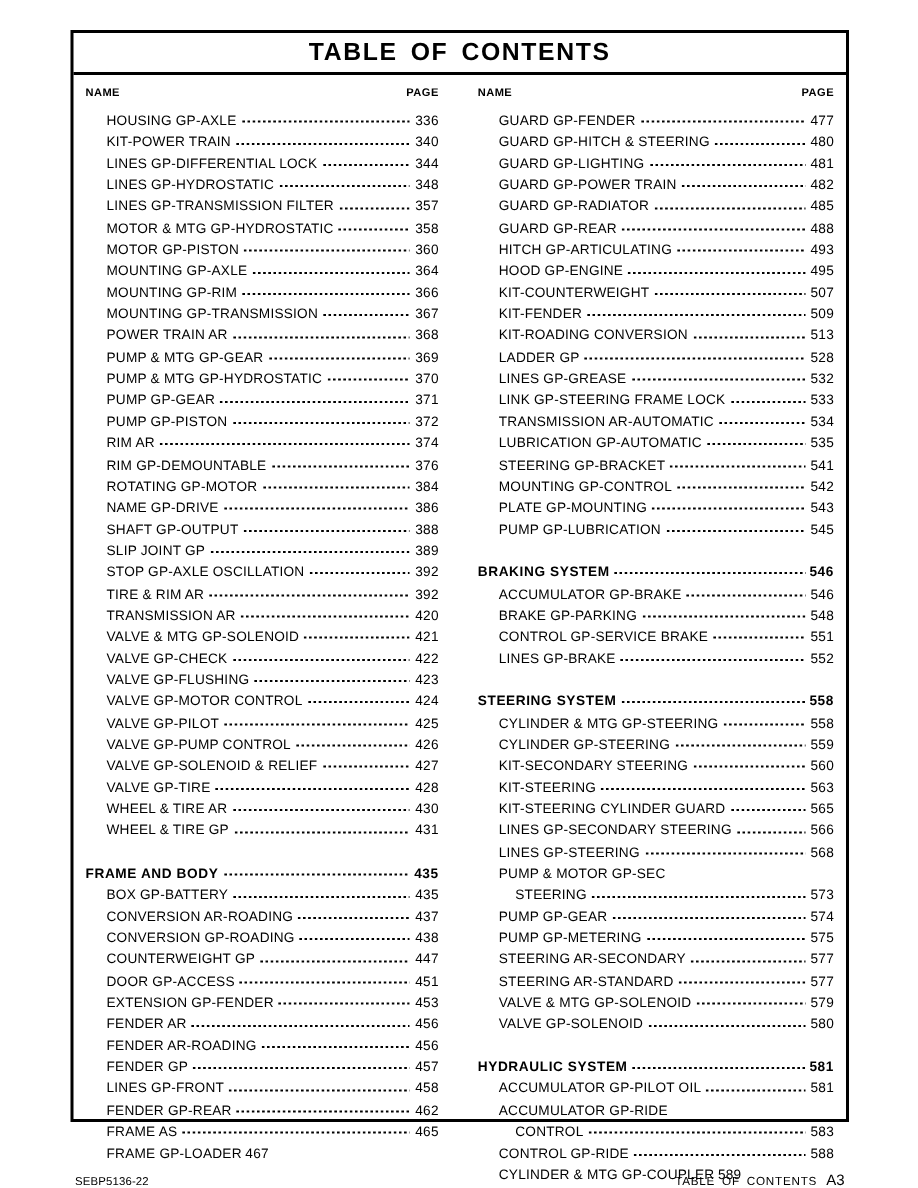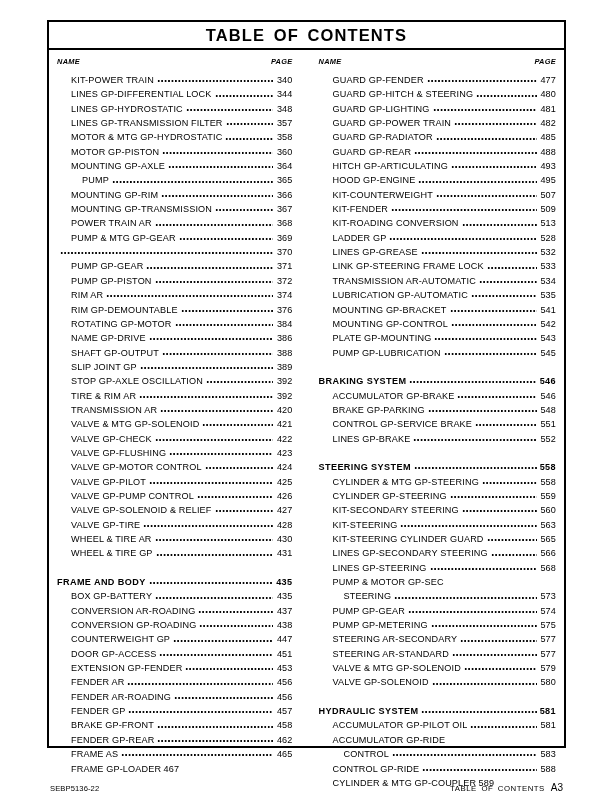--- a/index.html
+++ b/index.html
@@ -53,21 +53,20 @@
     display: flex;
     justify-content: space-between;
     box-sizing: border-box;
   }
   .col-head .head-col.left { padding-right: 14px; }
   .col-head .head-col.right { padding-left: 12px; }
   .col-head span {
     font-size: 7.4px;
     font-weight: bold;
     letter-spacing: 0.3px;
-    font-style: italic;
   }
 
   .body-cols {
     display: flex;
     flex: 1 1 auto;
     padding: 4px 8px 0 8px;
     box-sizing: border-box;
   }
   .toc-col {
     width: 50%;
@@ -158,20 +157,25 @@
     </div>
     <div class="head-col right">
       <span>NAME</span>
       <span>PAGE</span>
     </div>
   </div>
 
   <div class="body-cols">
     <div class="toc-col left" id="col-left">
         <div class="entry">
+          <span class="name">HOUSING GP-AXLE</span>
+          <span class="leader"></span>
+          <span class="page-no">336</span>
+        </div>
+        <div class="entry">
           <span class="name">KIT-POWER TRAIN</span>
           <span class="leader"></span>
           <span class="page-no">340</span>
         </div>
         <div class="entry">
           <span class="name">LINES GP-DIFFERENTIAL LOCK</span>
           <span class="leader"></span>
           <span class="page-no">344</span>
         </div>
         <div class="entry">
@@ -192,25 +196,20 @@
         <div class="entry">
           <span class="name">MOTOR GP-PISTON</span>
           <span class="leader"></span>
           <span class="page-no">360</span>
         </div>
         <div class="entry">
           <span class="name">MOUNTING GP-AXLE</span>
           <span class="leader"></span>
           <span class="page-no">364</span>
         </div>
-        <div class="entry cont">
-          <span class="name">PUMP</span>
-          <span class="leader"></span>
-          <span class="page-no">365</span>
-        </div>
         <div class="entry">
           <span class="name">MOUNTING GP-RIM</span>
           <span class="leader"></span>
           <span class="page-no">366</span>
         </div>
         <div class="entry">
           <span class="name">MOUNTING GP-TRANSMISSION</span>
           <span class="leader"></span>
           <span class="page-no">367</span>
         </div>
@@ -218,20 +217,21 @@
           <span class="name">POWER TRAIN AR</span>
           <span class="leader"></span>
           <span class="page-no">368</span>
         </div>
         <div class="entry">
           <span class="name">PUMP &amp; MTG GP-GEAR</span>
           <span class="leader"></span>
           <span class="page-no">369</span>
         </div>
         <div class="entry">
+          <span class="name">PUMP &amp; MTG GP-HYDROSTATIC</span>
           <span class="leader"></span>
           <span class="page-no">370</span>
         </div>
         <div class="entry">
           <span class="name">PUMP GP-GEAR</span>
           <span class="leader"></span>
           <span class="page-no">371</span>
         </div>
         <div class="entry">
           <span class="name">PUMP GP-PISTON</span>
@@ -378,21 +378,21 @@
           <span class="name">FENDER AR-ROADING</span>
           <span class="leader"></span>
           <span class="page-no">456</span>
         </div>
         <div class="entry">
           <span class="name">FENDER GP</span>
           <span class="leader"></span>
           <span class="page-no">457</span>
         </div>
         <div class="entry">
-          <span class="name">BRAKE GP-FRONT</span>
+          <span class="name">LINES GP-FRONT</span>
           <span class="leader"></span>
           <span class="page-no">458</span>
         </div>
         <div class="entry">
           <span class="name">FENDER GP-REAR</span>
           <span class="leader"></span>
           <span class="page-no">462</span>
         </div>
         <div class="entry">
           <span class="name">FRAME AS</span>
@@ -479,21 +479,21 @@
           <span class="name">TRANSMISSION AR-AUTOMATIC</span>
           <span class="leader"></span>
           <span class="page-no">534</span>
         </div>
         <div class="entry">
           <span class="name">LUBRICATION GP-AUTOMATIC</span>
           <span class="leader"></span>
           <span class="page-no">535</span>
         </div>
         <div class="entry">
-          <span class="name">MOUNTING GP-BRACKET</span>
+          <span class="name">STEERING GP-BRACKET</span>
           <span class="leader"></span>
           <span class="page-no">541</span>
         </div>
         <div class="entry">
           <span class="name">MOUNTING GP-CONTROL</span>
           <span class="leader"></span>
           <span class="page-no">542</span>
         </div>
         <div class="entry">
           <span class="name">PLATE GP-MOUNTING</span>

